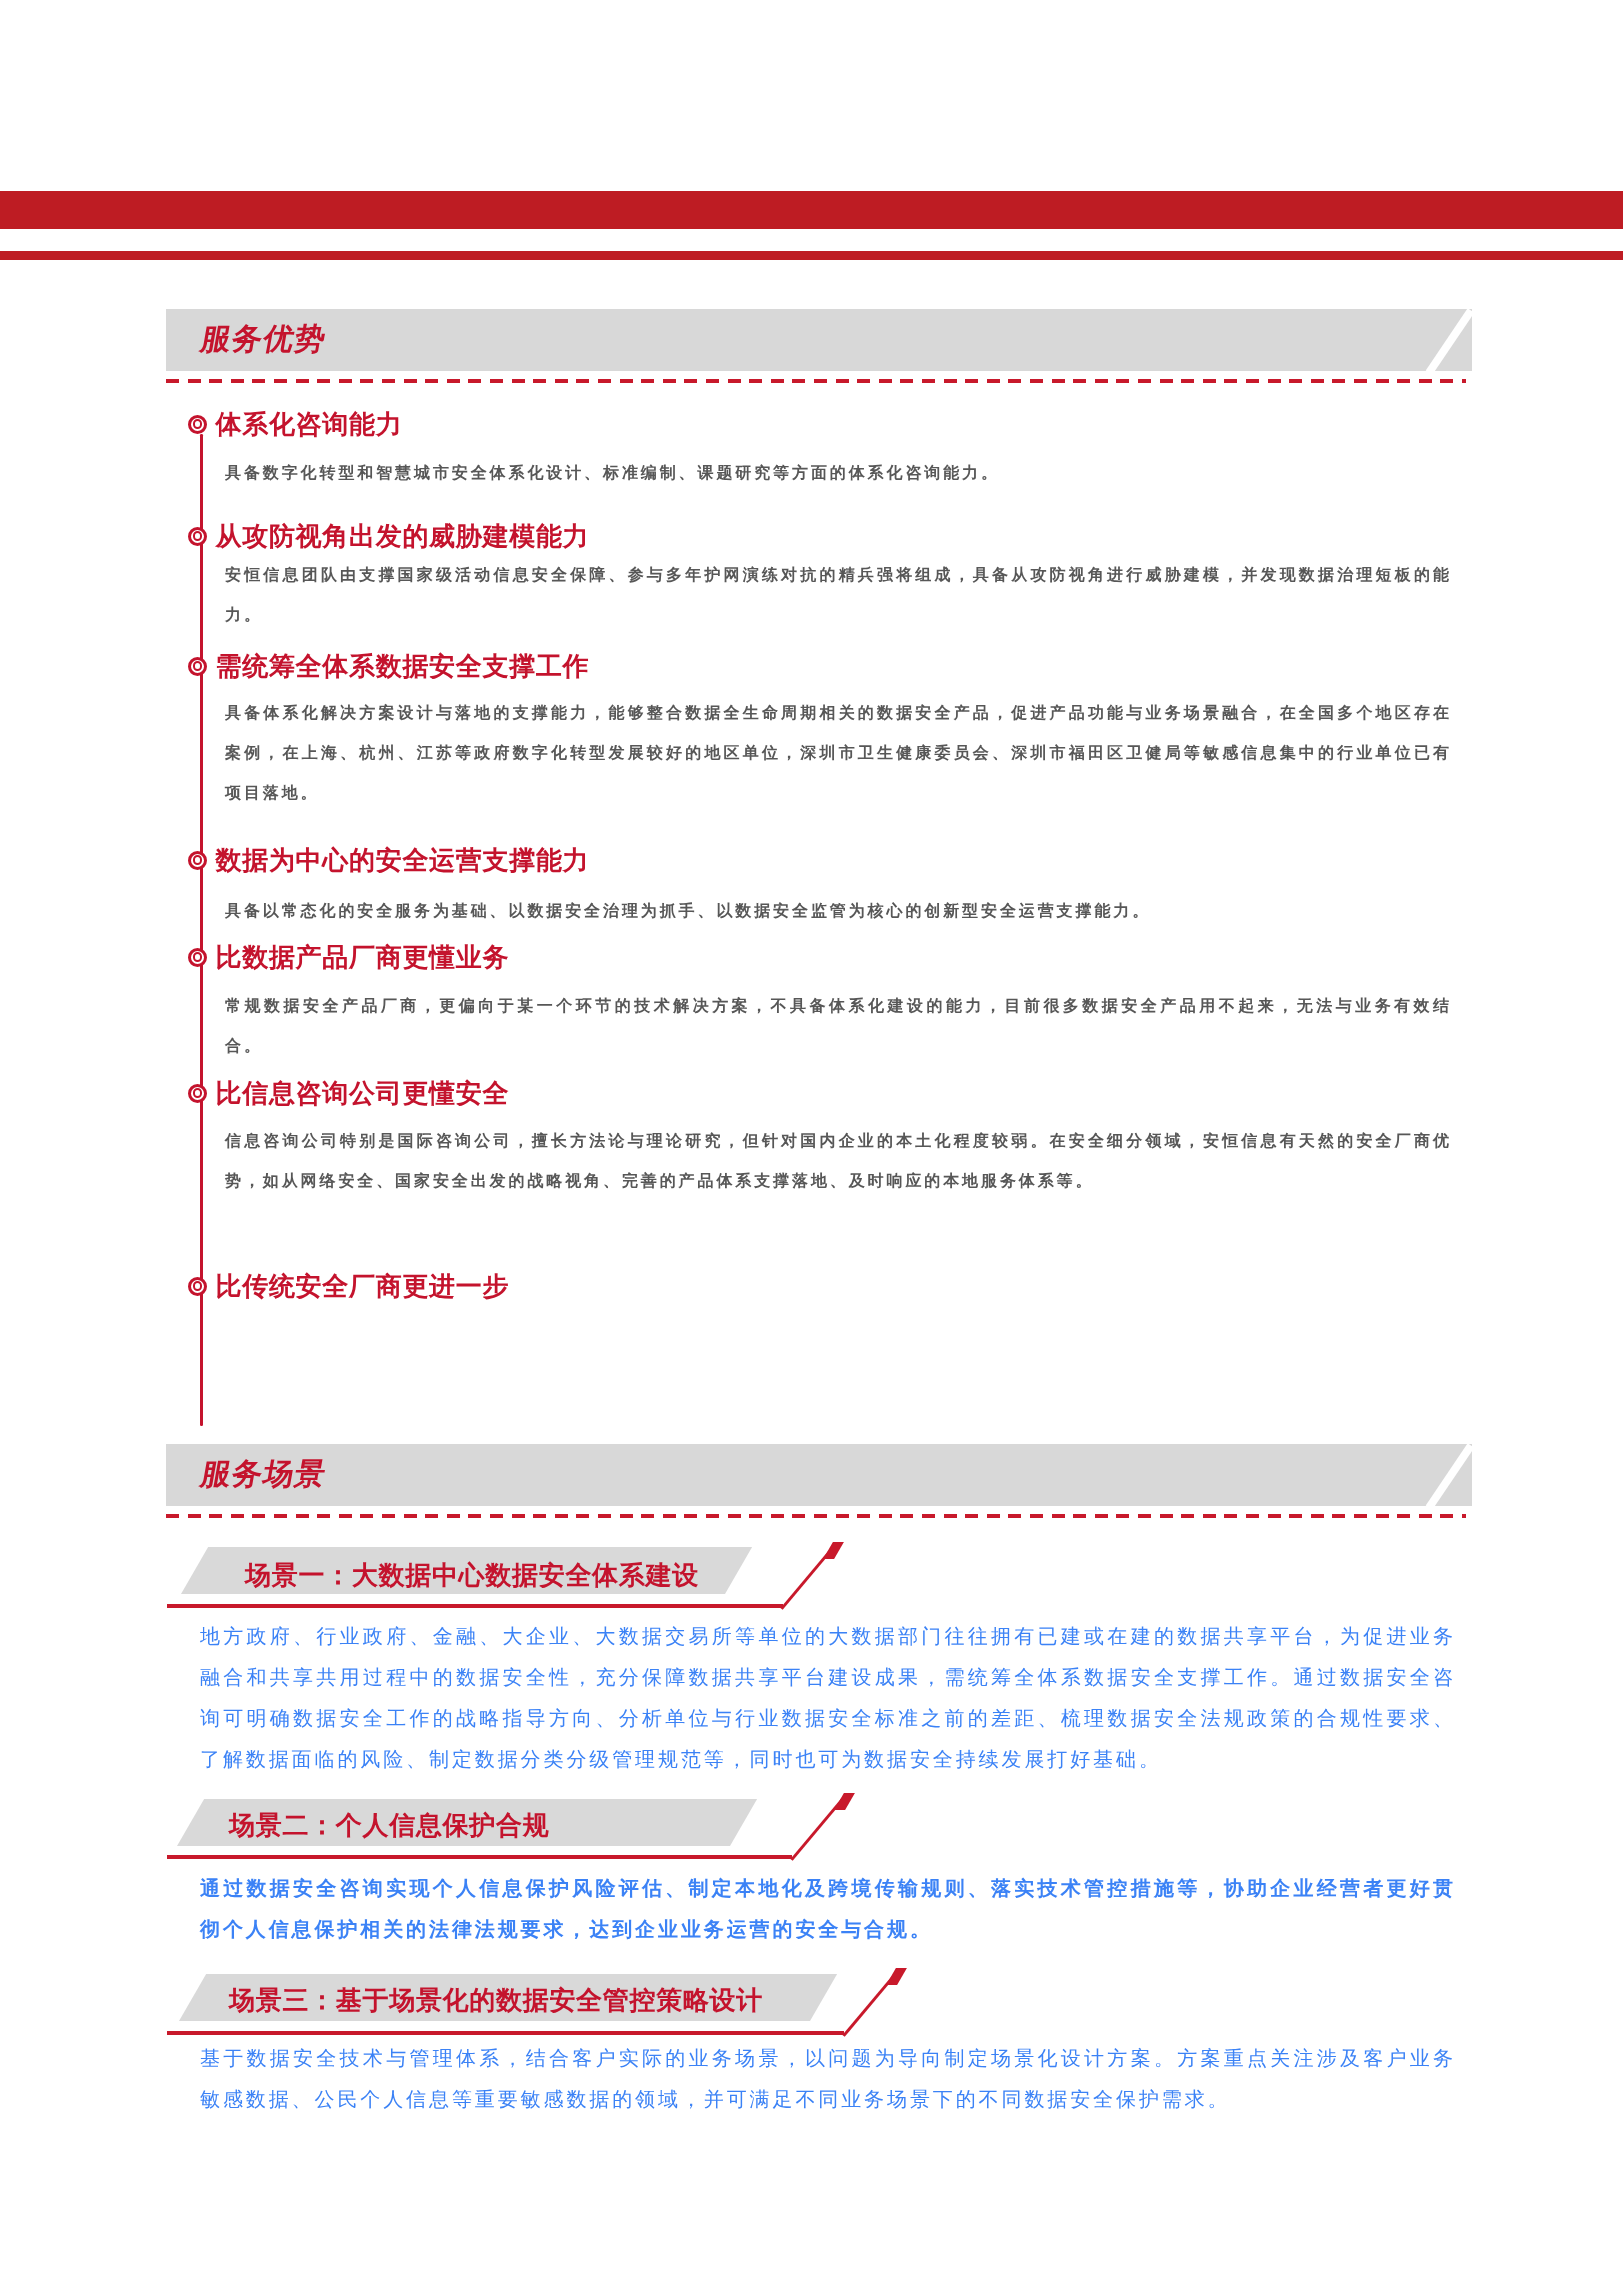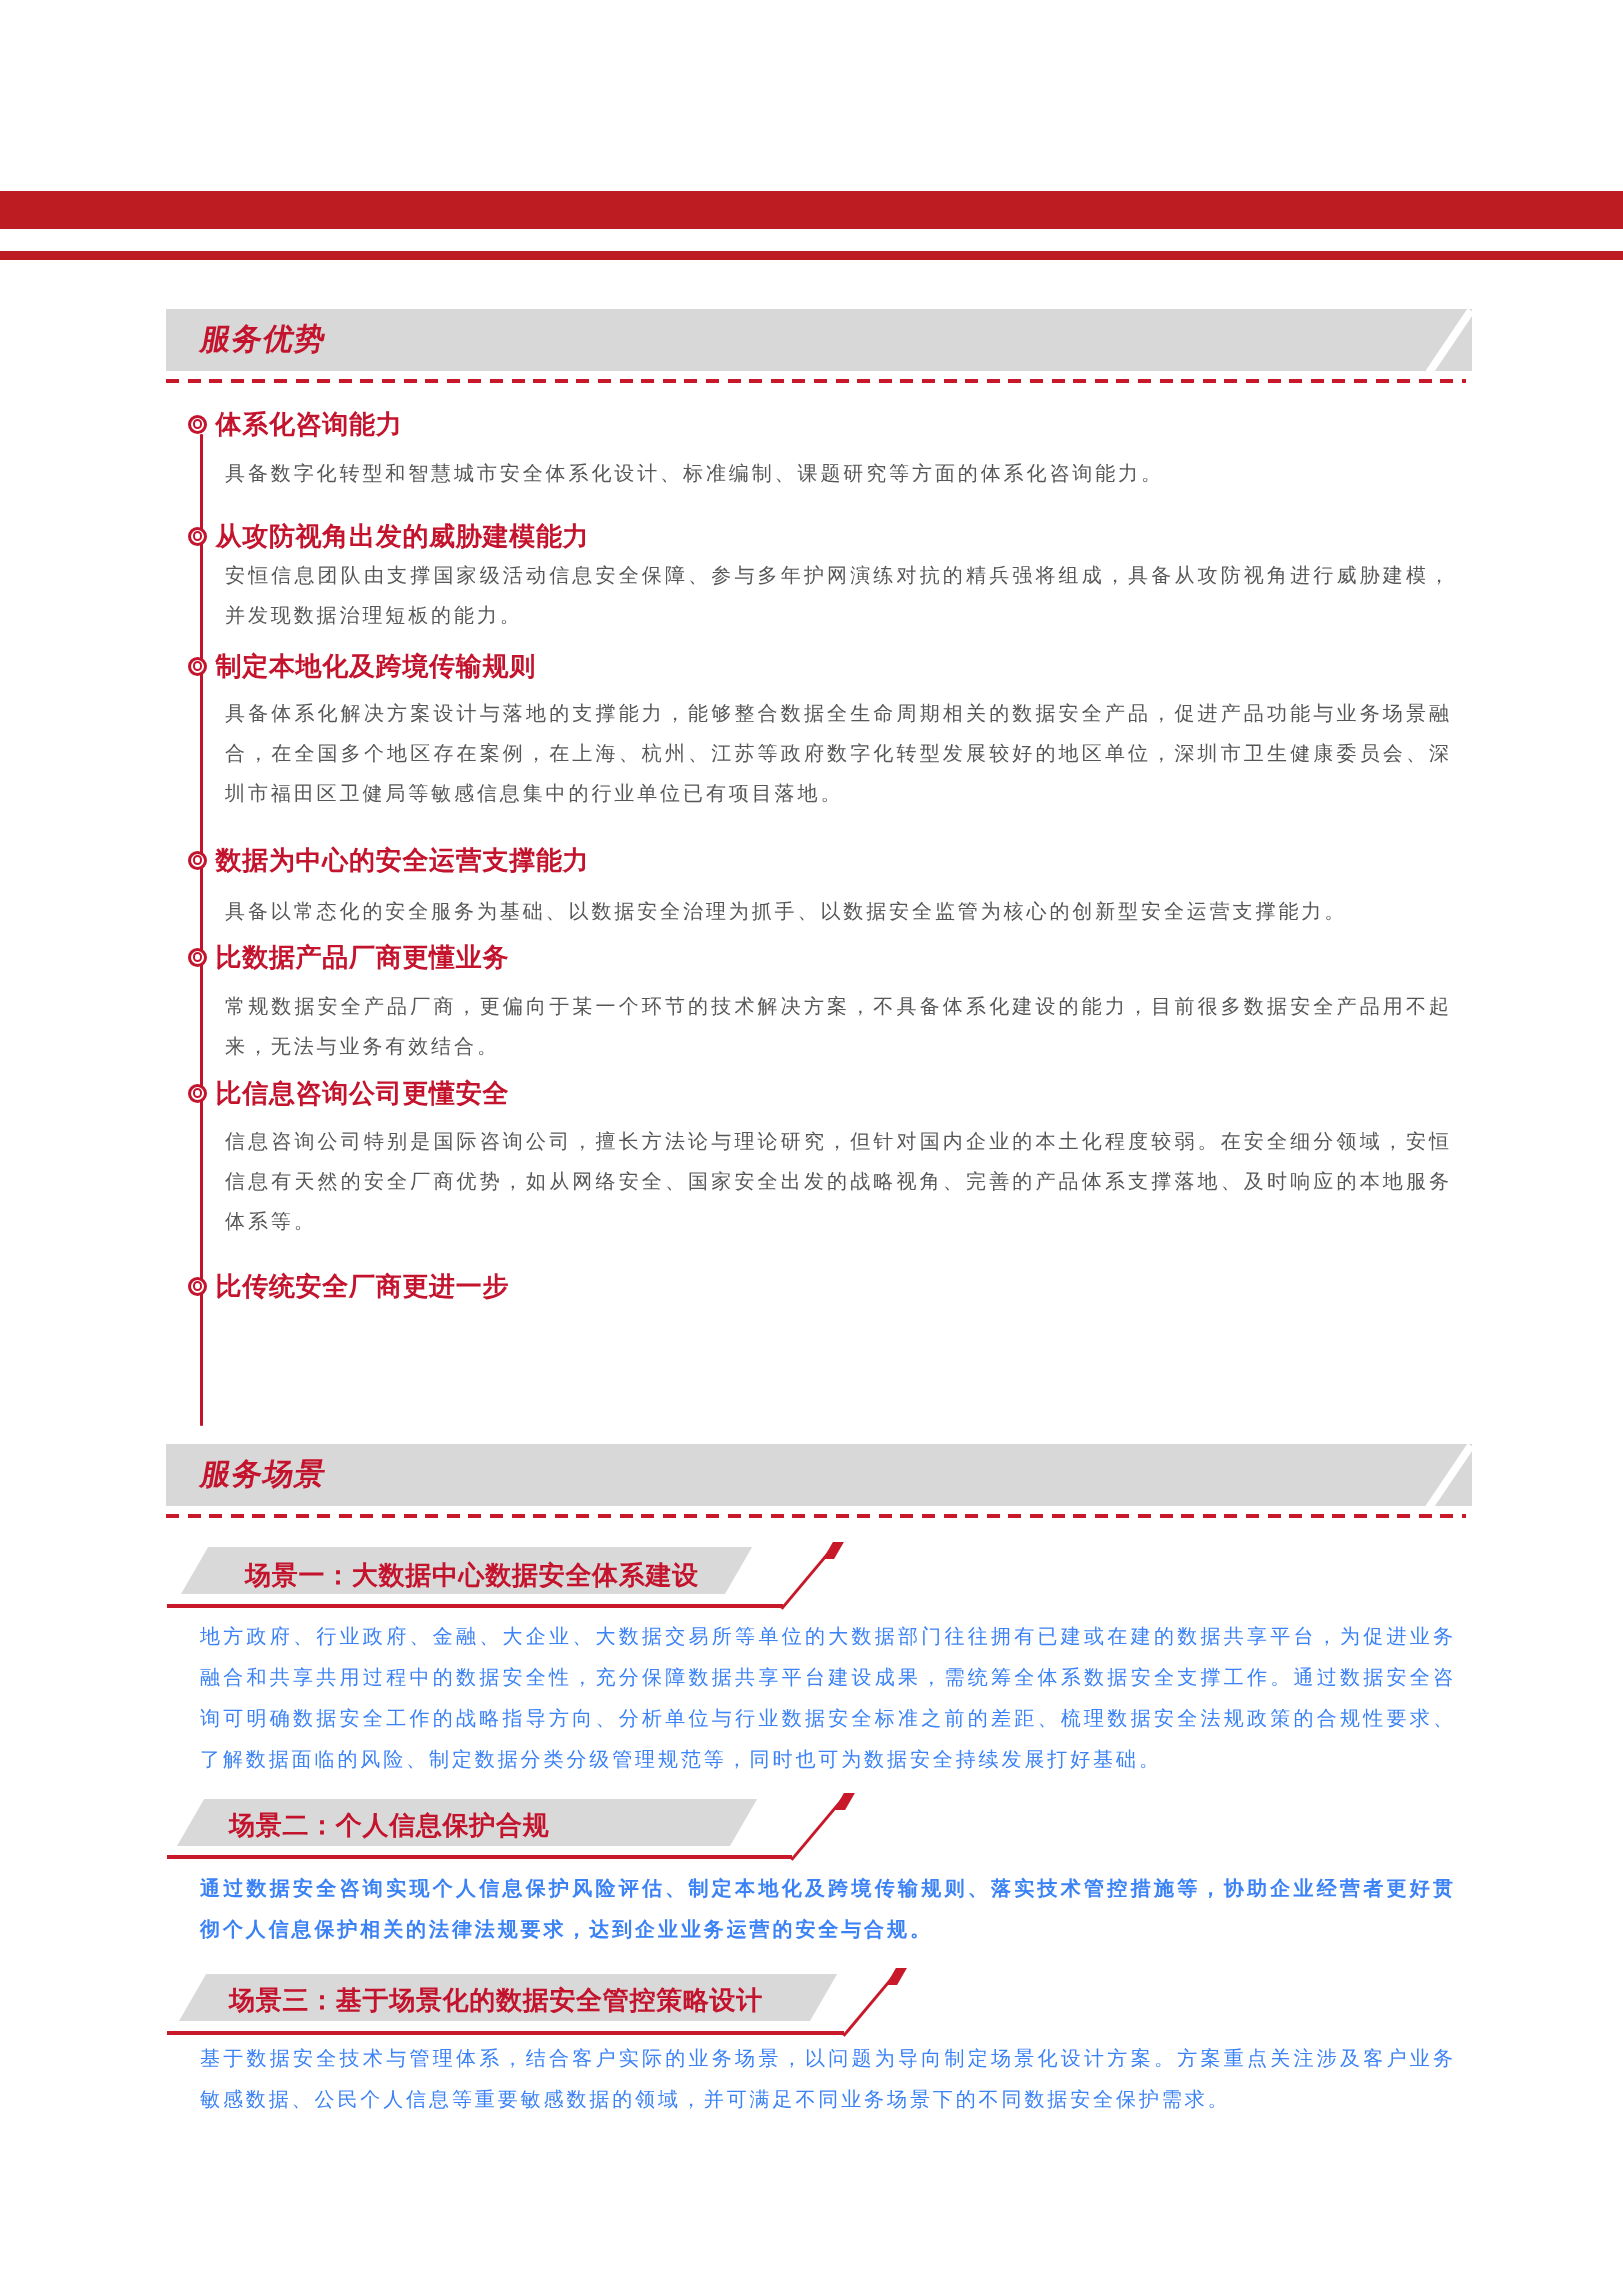--- a/index.html
+++ b/index.html
@@ -21,22 +21,22 @@
                background:repeating-linear-gradient(90deg,#C8192B 0 13px,transparent 13px 21.6px); }
 
   
   .timeline { position:absolute; left:200px; top:434px; width:2.6px; height:992px; background:#C4132D; border-radius:1.3px; }
   .adv-head { position:absolute; left:188px; display:flex; align-items:center; gap:8.5px; height:34px; white-space:nowrap;text-align:center; }
   .adv-icon { width:13px; height:13px; border:3.3px solid #C4132D; border-radius:50%;
               background:#ffffff; display:grid; place-items:center; flex:0 0 auto; }
   .adv-icon::before { content:""; width:5.2px; height:5.2px; border:2px solid #C4132D; border-radius:50%; background:#ffffff; }
   .adv-title { font-size:26px; font-weight:bold; color:#C4132D; letter-spacing:0.7px; }
   .adv-body { position:absolute; left:225px; width:1227px; margin:0;
-              font-size:20px; line-height:40px; letter-spacing:2.9px;
-              color:#575757; text-align:justify; }
+              font-size:16px; line-height:40px; letter-spacing:2.9px;
+              color:#575757; text-align:justify;font-weight:bold; }
 
   
   .sb-bg { position:absolute; height:47px; background:#D9D9D9; transform:skewX(-30deg); transform-origin:0 100%; }
   .sb-title { position:absolute; left:229px; height:29px; font-size:26px; font-weight:bold;
               color:#C4132D; letter-spacing:0.7px; white-space:nowrap; }
   .sb-underline { position:absolute; left:167px; height:3.9px; background:#C8192B; }
   .sb-diag { position:absolute; width:3.3px; height:79px; background:#C8192B; transform:rotate(40deg); transform-origin:50% 100%; }
   .sb-square { position:absolute; width:10.5px; height:17px; background:#C8192B; transform:skewX(-30deg); }
   .sb-body { position:absolute; left:200px; width:1256px; margin:0;
              font-size:20px; line-height:41px; letter-spacing:2.9px;
@@ -65,21 +65,21 @@
   <p class="adv-body" style="top:453px;">具备数字化转型和智慧城市安全体系化设计、标准编制、课题研究等方面的体系化咨询能力。</p>
 
   <div class="adv-head" style="top:519px;">
     <span class="adv-icon"></span>
     <span class="adv-title">从攻防视角出发的威胁建模能力</span>
   </div>
   <p class="adv-body" style="top:555px;">安恒信息团队由支撑国家级活动信息安全保障、参与多年护网演练对抗的精兵强将组成，具备从攻防视角进行威胁建模，并发现数据治理短板的能力。</p>
 
   <div class="adv-head" style="top:649px;">
     <span class="adv-icon"></span>
-    <span class="adv-title">制定本地化及跨境传输规则</span>
+    <span class="adv-title">需统筹全体系数据安全支撑工作</span>
   </div>
   <p class="adv-body" style="top:693px;">具备体系化解决方案设计与落地的支撑能力，能够整合数据全生命周期相关的数据安全产品，促进产品功能与业务场景融合，在全国多个地区存在案例，在上海、杭州、江苏等政府数字化转型发展较好的地区单位，深圳市卫生健康委员会、深圳市福田区卫健局等敏感信息集中的行业单位已有项目落地。</p>
 
   <div class="adv-head" style="top:843px;">
     <span class="adv-icon"></span>
     <span class="adv-title">数据为中心的安全运营支撑能力</span>
   </div>
   <p class="adv-body" style="top:891px;">具备以常态化的安全服务为基础、以数据安全治理为抓手、以数据安全监管为核心的创新型安全运营支撑能力。</p>
 
   <div class="adv-head" style="top:940px;">

